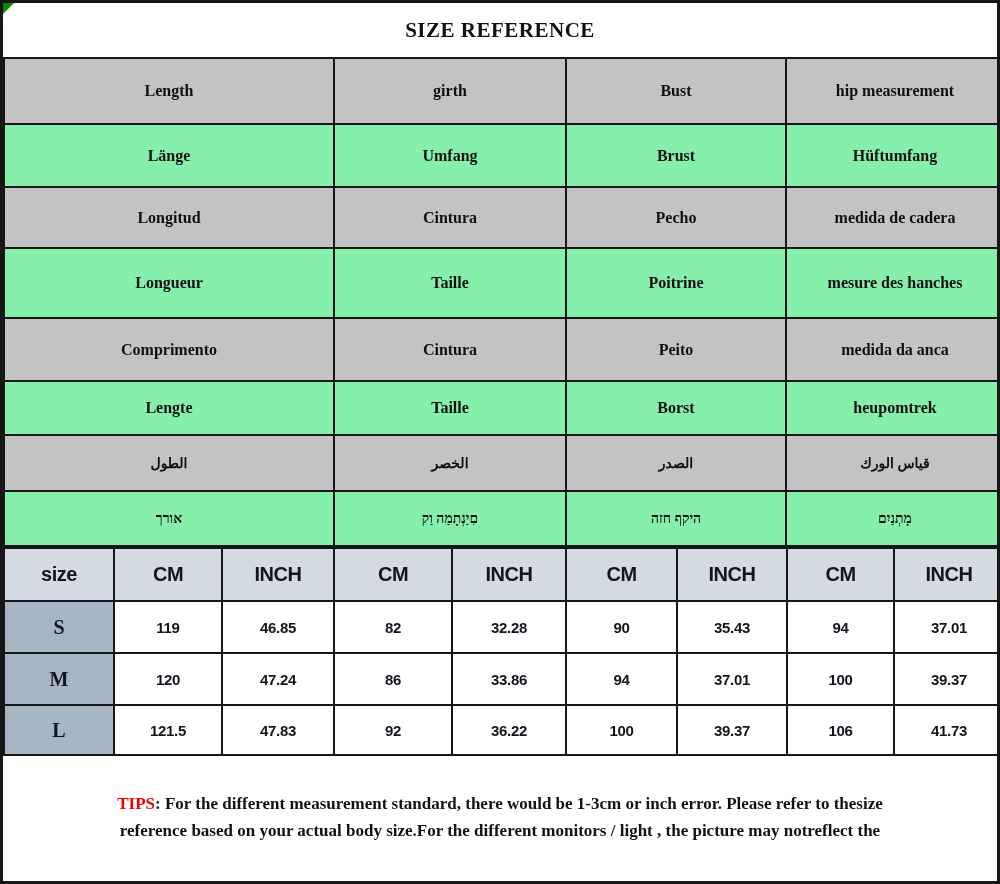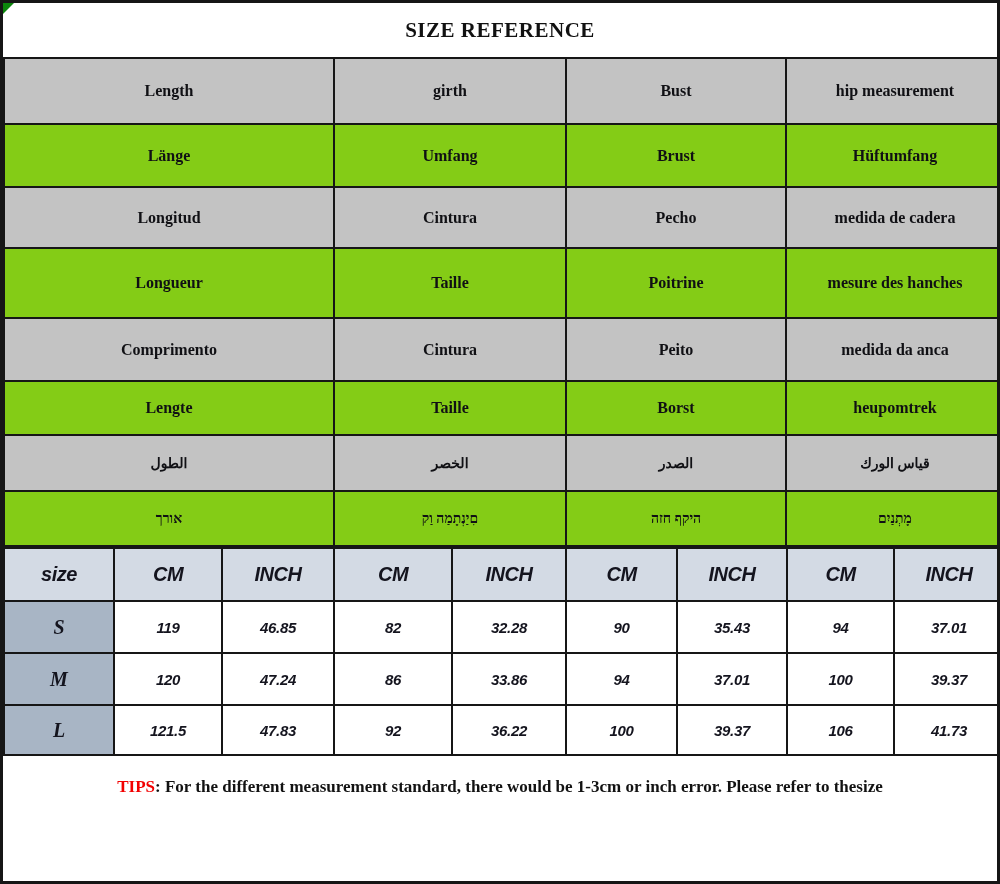--- a/index.html
+++ b/index.html
@@ -24,34 +24,34 @@
   .mt td{font-size:16px;font-weight:bold;color:#101014;}
   .mt tr:nth-child(1){height:66px}
   .mt tr:nth-child(2){height:63px}
   .mt tr:nth-child(3){height:61px}
   .mt tr:nth-child(4){height:70px}
   .mt tr:nth-child(5){height:63px}
   .mt tr:nth-child(6){height:54px}
   .mt tr:nth-child(7){height:56px}
   .mt tr:nth-child(8){height:55px}
   .mt tr.shade-gray td{background:#c3c3c3;}
-  .mt tr.shade-light td{background:#84cc16;}
+  .mt tr.shade-light td{background:#86efac;}
   .mt tr.rtl-row td{font-size:14px;text-align:center;}
   
-  .st td{font-family:"Liberation Sans", sans-serif;font-weight:bold;color:#14141e;font-style:italic;}
+  .st td{font-family:"Liberation Sans", sans-serif;font-weight:bold;color:#14141e;}
   .st tr:nth-child(1){height:53px}
   .st tr:nth-child(2){height:52px}
   .st tr:nth-child(3){height:52px}
   .st tr:nth-child(4){height:50px}
   .st tr:first-child td{background:#d3dae4;font-size:20px;letter-spacing:-0.5px;}
   .st td.size-col{background:#a8b5c5;font-family:"Liberation Serif", serif;font-size:20px;}
   .st td.num{background:#ffffff;font-size:15px;letter-spacing:-0.3px;}
   
   #tips{
-    padding-top:17px;text-align:center;
+    padding-top:34px;text-align:center;
     font-size:17px;font-weight:bold;color:#121212;line-height:27px;
   }
   .tips-line{white-space:nowrap;}
   .tips-red{color:#f20000;}
 </style>
 </head>
 <body>
 
 <div id="frame">
   <div id="corner-triangle"></div>
@@ -172,14 +172,15 @@
       <td class="num">100</td>
       <td class="num">39.37</td>
       <td class="num">106</td>
       <td class="num">41.73</td>
     </tr>
   </tbody>
     </table>
 
   <div id="tips">
     <div class="tips-line"><span class="tips-red">TIPS</span><span>: For the different measurement standard, there would be 1-3cm or inch error. Please refer to thesize</span></div>
+    <div class="tips-line">reference based on your actual body size.For the different monitors / light , the picture may notreflect the</div>
   </div>
 </div>
 
 </body></html>

